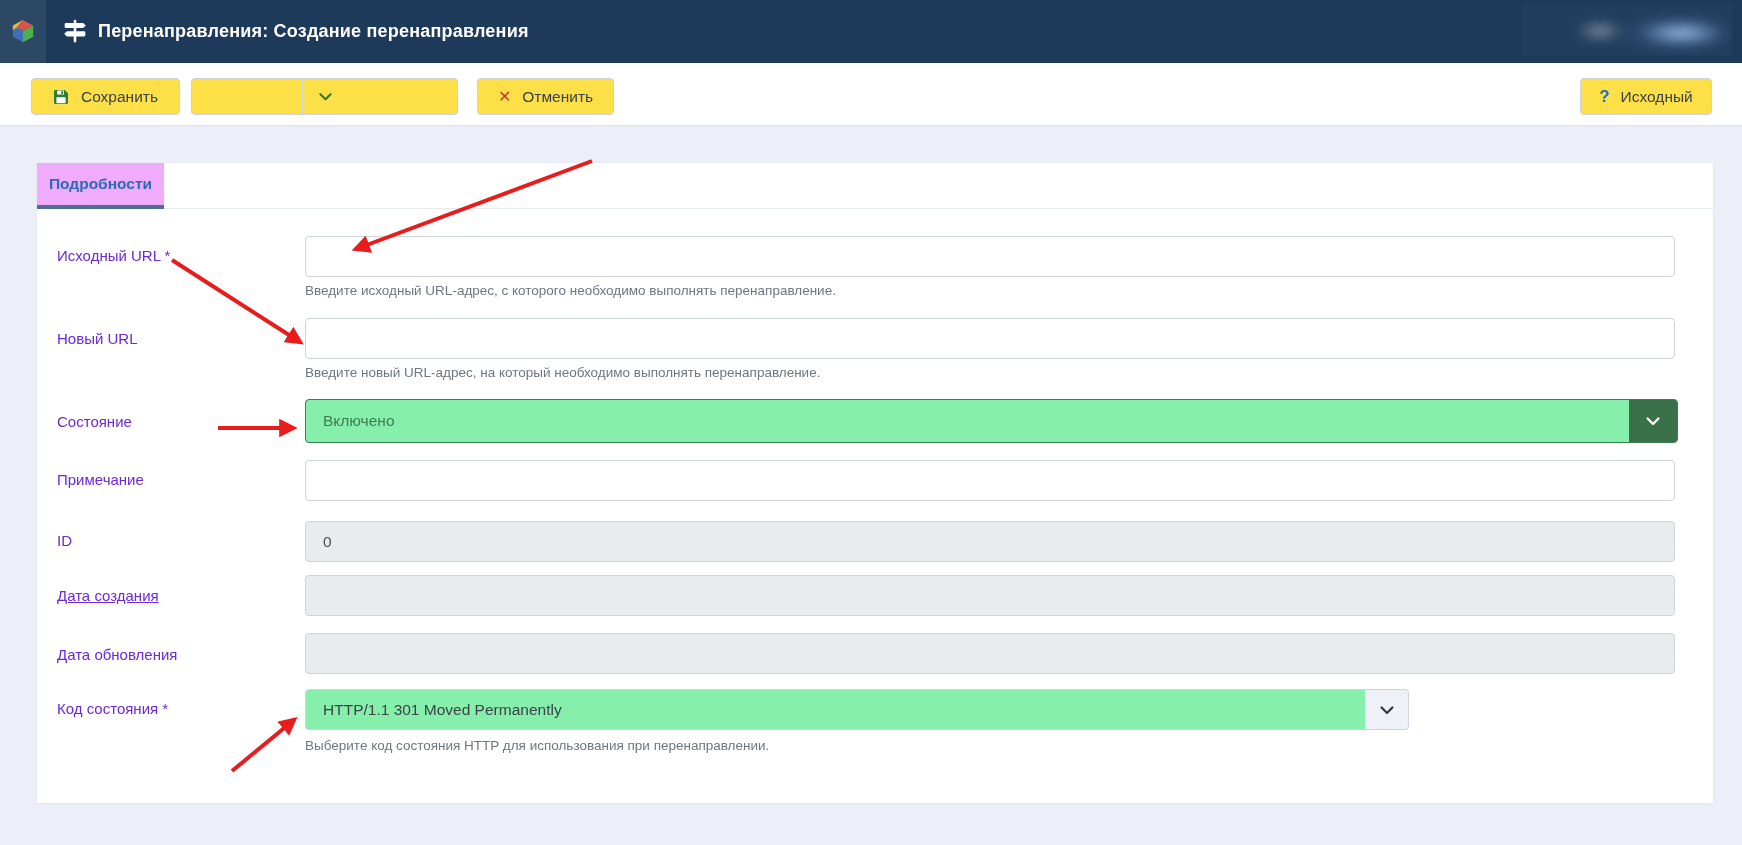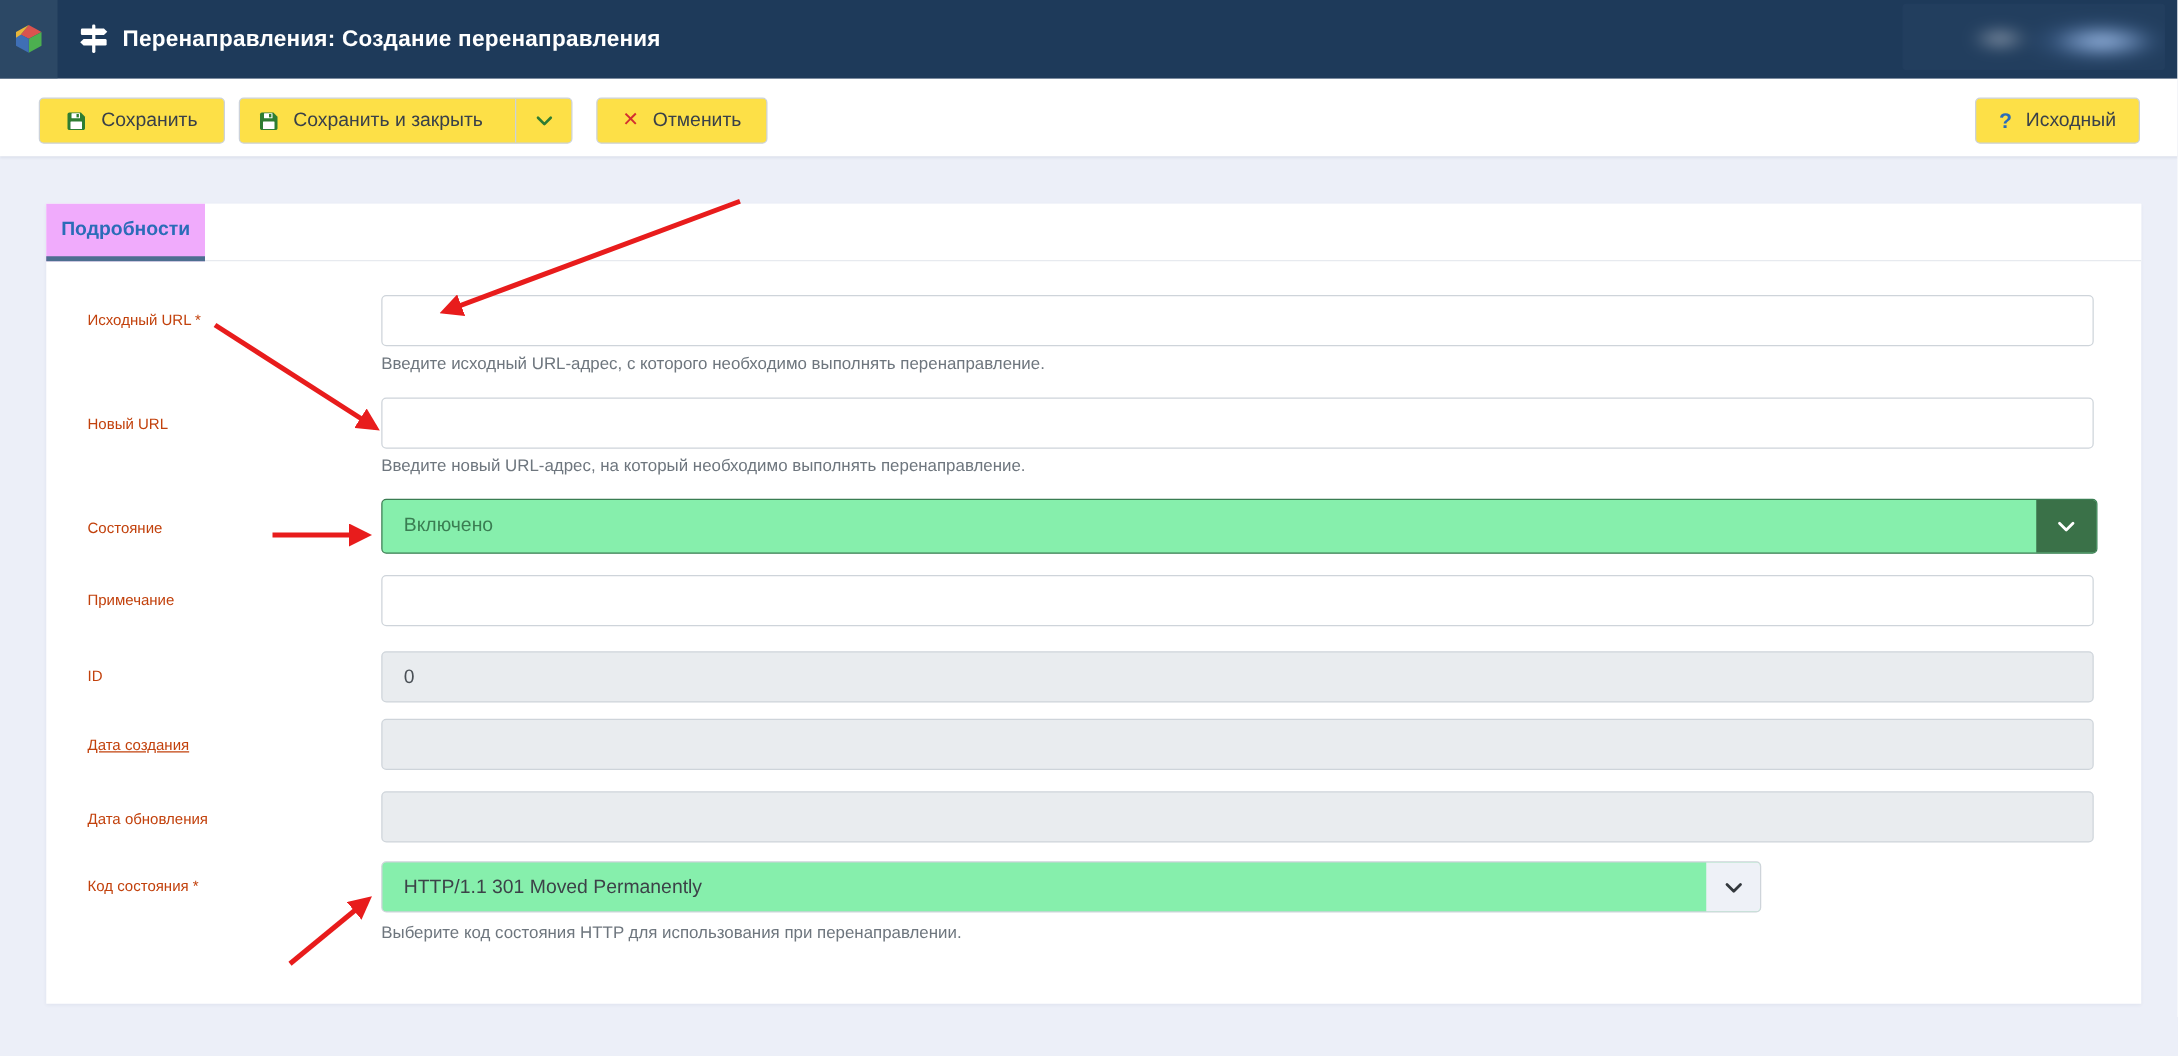--- a/index.html
+++ b/index.html
@@ -42,21 +42,21 @@
   #btn-help{left:1580px;width:132px;}
   
   .card{position:absolute;left:37px;top:163px;width:1676px;height:640px;background:#ffffff;
     box-shadow:0 1px 3px rgba(30,50,90,.06);}
   .tabstrip{position:absolute;left:37px;top:163px;width:1676px;height:46px;background:#fff;
     border-bottom:1px solid #e7eaef;box-sizing:border-box;}
   .tab-active{position:absolute;left:0;top:0;width:127px;height:46px;background:#f0abfc;
     box-sizing:border-box;border-bottom:4px solid #4d6e90;display:flex;align-items:center;
     justify-content:center;color:#2b6cb8;font-weight:700;font-size:15.5px;cursor:pointer;}
   
-  .flabel{position:absolute;left:70px;width:225px;font-size:12px;color:#c2410c;line-height:20px;}
+  .flabel{position:absolute;left:57px;width:225px;font-size:15px;color:#6d28d9;line-height:20px;}
   .inp{position:absolute;left:305px;width:1370px;height:41px;box-sizing:border-box;
     border:1px solid #ced4da;border-radius:4px;background:#fff;padding:0 17px;
     font-size:15.5px;color:#3c4248;font-family:"Liberation Sans","DejaVu Sans",sans-serif;outline:none;}
   .inp:disabled{background:#e9ecef;color:#4a5056;}
   .fhelp{position:absolute;left:305px;font-size:13.5px;color:#6e767e;line-height:16px;}
   .sel{position:absolute;left:305px;box-sizing:border-box;border-radius:4px;background:#86efac;
     display:flex;align-items:center;cursor:pointer;}
   .sel .sel-text{padding-left:17px;font-size:15.5px;}
   .sel .sel-btn{position:absolute;right:0;top:0;bottom:0;display:flex;align-items:center;
     justify-content:center;border-radius:0 3px 3px 0;}
@@ -100,31 +100,20 @@
       <path fill="#2e7d32" d="M1 2.5C1 1.7 1.7 1 2.5 1h9.2L15 4.3v9.2c0 .8-.7 1.5-1.5 1.5h-11C1.7 15 1 14.3 1 13.5z"></path>
       <rect x="4.2" y="1.6" width="6.8" height="4" rx="0.4" fill="#fff"></rect>
       <rect x="8.2" y="2.2" width="1.9" height="2.7" fill="#2e7d32"></rect>
       <rect x="3.4" y="8.2" width="9.2" height="6" rx="0.4" fill="#fff"></rect>
     </svg>
   </span>
   <span>Сохранить</span>
 </div>
 
 <div class="btn" id="btn-save-close-group">
-  <div class="main">
-    <span class="ic">
-      <svg width="16" height="16" viewBox="0 0 16 16">
-        <path fill="#2e7d32" d="M1 2.5C1 1.7 1.7 1 2.5 1h9.2L15 4.3v9.2c0 .8-.7 1.5-1.5 1.5h-11C1.7 15 1 14.3 1 13.5z"></path>
-        <rect x="4.2" y="1.6" width="6.8" height="4" rx="0.4" fill="#fff"></rect>
-        <rect x="8.2" y="2.2" width="1.9" height="2.7" fill="#2e7d32"></rect>
-        <rect x="3.4" y="8.2" width="9.2" height="6" rx="0.4" fill="#fff"></rect>
-      </svg>
-    </span>
-    <span>Сохранить и закрыть</span>
-  </div>
   <div class="caret">
     <svg width="17" height="17" viewBox="0 0 16 16">
       <path d="M3.2 5.8 L8 10.6 L12.8 5.8" stroke="#2e7d32" stroke-width="2" fill="none" stroke-linecap="round" stroke-linejoin="round"></path>
     </svg>
   </div>
 </div>
 
 <div class="btn" id="btn-cancel">
   <span class="glyph-x">✕</span>
   <span>Отменить</span>

